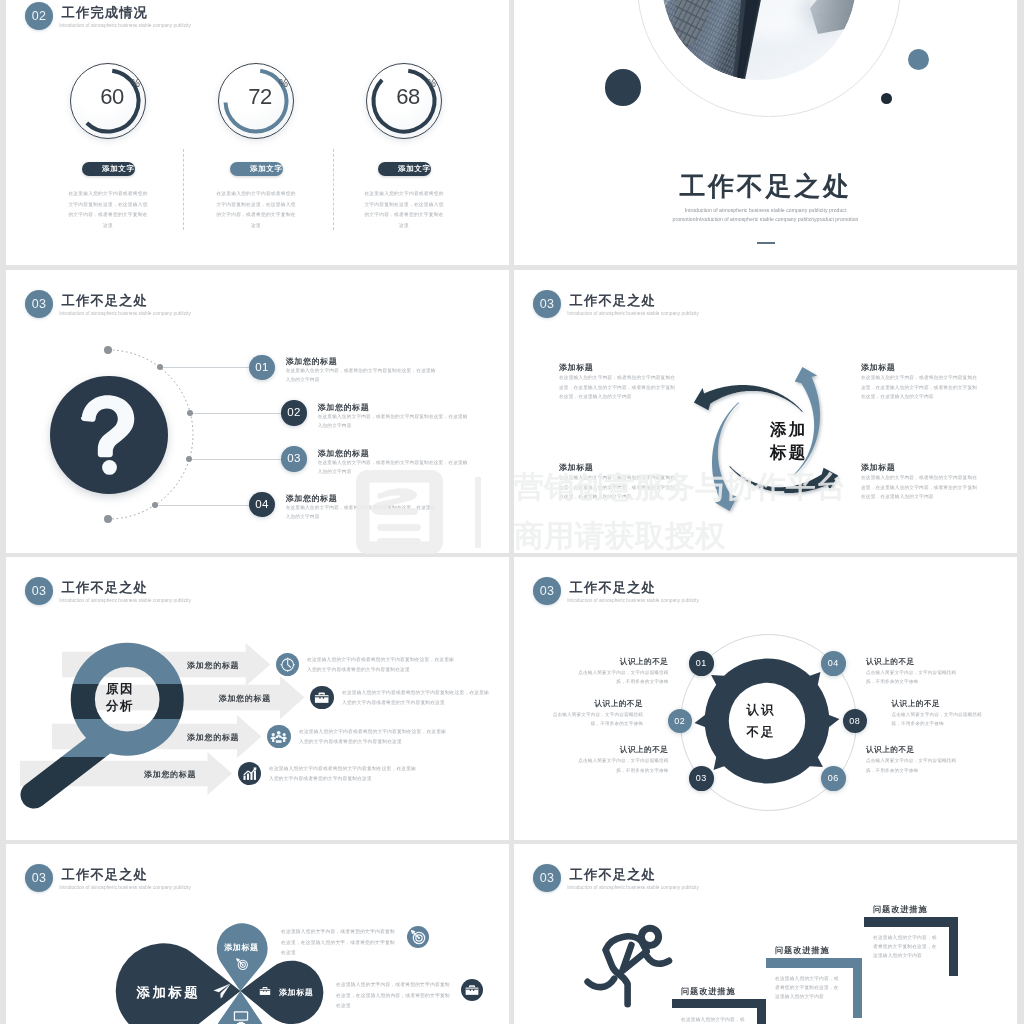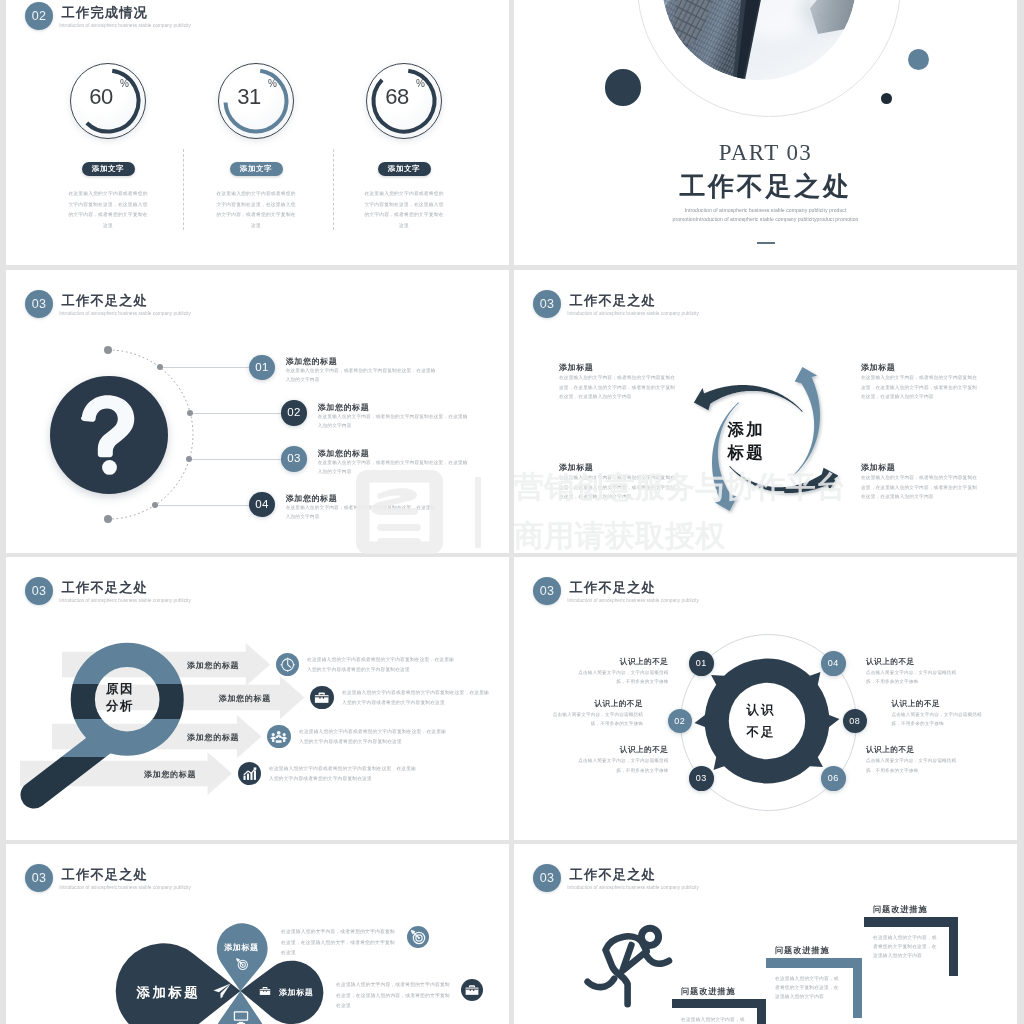--- a/index.html
+++ b/index.html
@@ -20,26 +20,26 @@
       letter-spacing:1.1px;white-space:nowrap;line-height:16px;}
   .hdr .sub{position:absolute;left:34.2px;top:21.5px;font-size:4.75px;color:#b6babe;
       letter-spacing:.02px;white-space:nowrap;line-height:7px;}
 
   
   .gauge-wrap{position:absolute;width:76px;height:76px;}
   .gauge-ring{position:absolute;inset:0;border-radius:50%;border:0.7px solid #3c4450;
       background:radial-gradient(circle at 38% 32%,#ffffff 35%,#f3f5f7 78%,#eef1f4 100%);
       box-shadow:0 2px 6px rgba(160,170,180,.30);}
   .gauge-svg{position:absolute;left:0;top:0;}
-  .gauge-val{position:absolute;left:1px;top:0;width:100%;height:100%;}
+  .gauge-val{position:absolute;left:12px;top:0;width:100%;height:100%;}
   .gauge-val .n{position:absolute;left:8px;top:22px;width:44px;text-align:center;
       font-size:22px;color:#3b3f43;font-weight:400;letter-spacing:-.5px;line-height:24px;}
   .gauge-val .p{position:absolute;left:49px;top:15px;font-size:10px;color:#4b5156;}
   .pill{position:absolute;height:14px;border-radius:7px;color:#fff;font-size:7.5px;
-      font-weight:bold;line-height:14px;text-align:center;letter-spacing:.6px;
+      font-weight:bold;line-height:14px;text-align:right;letter-spacing:.6px;
       box-shadow:0 1px 3px rgba(120,130,140,.35);}
   .body-txt{position:absolute;font-size:4.75px;line-height:10.5px;color:#a4a9ae;text-align:center;
       letter-spacing:.2px;}
   .dash-sep{position:absolute;width:0;border-left:1px dashed #c9cdd1;}
 
   
   .pd-ring{position:absolute;border-radius:50%;border:1px solid #dfe2e5;}
   .pd-photo{position:absolute;border-radius:50%;overflow:hidden;
       box-shadow:0 0 0 10px #fff, 0 2px 10px rgba(140,150,160,.18);}
   .pd-dot{position:absolute;border-radius:50%;}
@@ -56,21 +56,21 @@
       box-shadow:0 3px 9px rgba(120,132,145,.35);}
   .numdot{position:absolute;border-radius:50%;color:#fff;text-align:center;
       font-size:11.5px;letter-spacing:.4px;box-shadow:0 1px 4px rgba(110,125,140,.35);}
   .i-title{position:absolute;font-size:8px;font-weight:bold;color:#3e454c;letter-spacing:.6px;
       white-space:nowrap;}
   .i-body{position:absolute;font-size:4.7px;line-height:9.2px;color:#a4a9ae;letter-spacing:.15px;}
   .conn{position:absolute;height:0;border-top:0.6px solid #cdd2d6;}
   .gdot{position:absolute;border-radius:50%;background:#8d9399;}
 
   
-  .cy-center{position:absolute;text-align:left;font-size:16.5px;font-weight:bold;color:#17191c;
+  .cy-center{position:absolute;text-align:right;font-size:16.5px;font-weight:bold;color:#17191c;
       line-height:23px;letter-spacing:2.2px;}
   .cy-title{position:absolute;font-size:8px;font-weight:bold;color:#3e454c;letter-spacing:.6px;
       white-space:nowrap;}
   .cy-body{position:absolute;font-size:4.7px;line-height:9.6px;color:#a4a9ae;letter-spacing:.15px;}
 
   
   .ca-arrow{position:absolute;}
   .ca-lbl{position:absolute;font-size:8px;font-weight:bold;color:#3e454c;letter-spacing:.7px;
       white-space:nowrap;}
   .ca-icon{position:absolute;border-radius:50%;}
@@ -125,21 +125,21 @@
     </div>
   </div>
   <div class="pill" style="left:75.5px;top:180px;width:53px;background:#2d3e4e">添加文字</div>
   <div class="body-txt" style="left:62px;top:207px;width:80px">在这里输入您的文字内容或者将您的文字内容复制在这里，在这里输入您的文字内容，或者将您的文字复制在这里</div>
   <div class="gauge-wrap" style="left:212px;top:81px">
     <div class="gauge-ring"></div>
     <svg class="gauge-svg" width="76" height="76" viewBox="0 0 76 76">
       <path d="M 42.24 7.80 A 30.50 30.50 0 1 1 7.54 39.49" fill="none" stroke="#5f8199" stroke-width="4.0" stroke-linecap="butt"></path>
     </svg>
     <div class="gauge-val">
-      <span class="n">31</span>
+      <span class="n">72</span>
       <span class="p">%</span>
     </div>
   </div>
   <div class="pill" style="left:223.5px;top:180px;width:53px;background:#5f8199">添加文字</div>
   <div class="body-txt" style="left:210px;top:207px;width:80px">在这里输入您的文字内容或者将您的文字内容复制在这里，在这里输入您的文字内容，或者将您的文字复制在这里</div>
   <div class="gauge-wrap" style="left:360px;top:81px">
     <div class="gauge-ring"></div>
     <svg class="gauge-svg" width="76" height="76" viewBox="0 0 76 76">
       <path d="M 42.24 7.80 A 30.50 30.50 0 1 1 16.06 16.81" fill="none" stroke="#2d3e4e" stroke-width="4.0" stroke-linecap="butt"></path>
     </svg>
@@ -217,21 +217,20 @@
         <polygon points="192,-5 210,-5 210,142 196,124" fill="#2f3c49"></polygon>
         <g opacity="0.45" stroke="#929da8" stroke-width="0.6" fill="none">
           <path d="M161 8 L205 14 M158 28 L205 36 M155 48 L205 58 M152 68 L204 80 M151 88 L200 102 M152 108 L197 124 M155 128 L186 142"></path>
         </g>
       </g>
     </svg>
   </div>
   <div class="pd-dot" style="left:90.6px;top:87.3px;width:36.5px;height:36.5px;background:#2d3e4e"></div>
   <div class="pd-dot" style="left:394.2px;top:67.0px;width:21.2px;height:21.2px;background:#5f8199"></div>
   <div class="pd-dot" style="left:367.4px;top:111.2px;width:10.7px;height:10.7px;background:#1f2c38"></div>
-  <div class="pd-part" style="top:159px">PART 03</div>
   <div class="pd-title" style="top:189px">工作不足之处</div>
   <div class="pd-sub" style="top:224px">Introduction of atmospheric business stable company publicity product promotionIntroduction of atmospheric stable company publicityproduct promotion</div>
   <div class="pd-rule" style="top:259.5px"></div>
 </div>
 <div class="slide c0 r1">
   <div class="hdr">
     <div class="num">03</div>
     <div class="ttl">工作不足之处</div>
     <div class="sub">Introduction of atmospheric business stable company publicity</div>
   </div>

